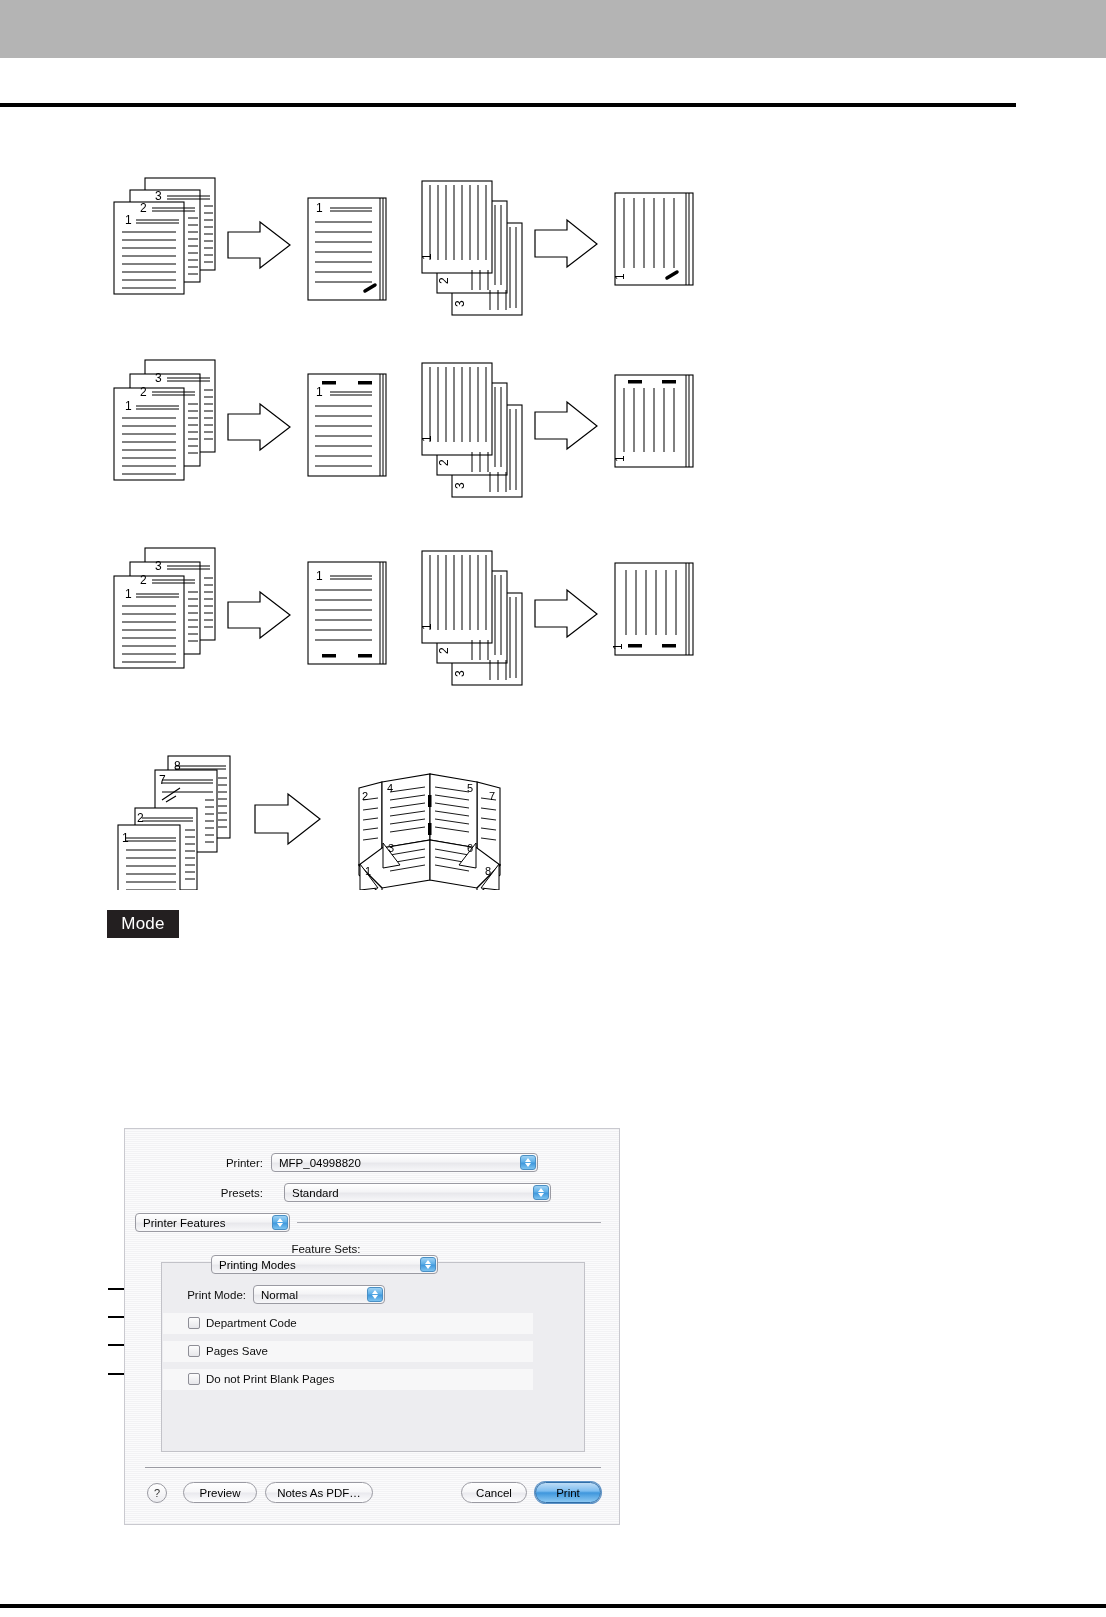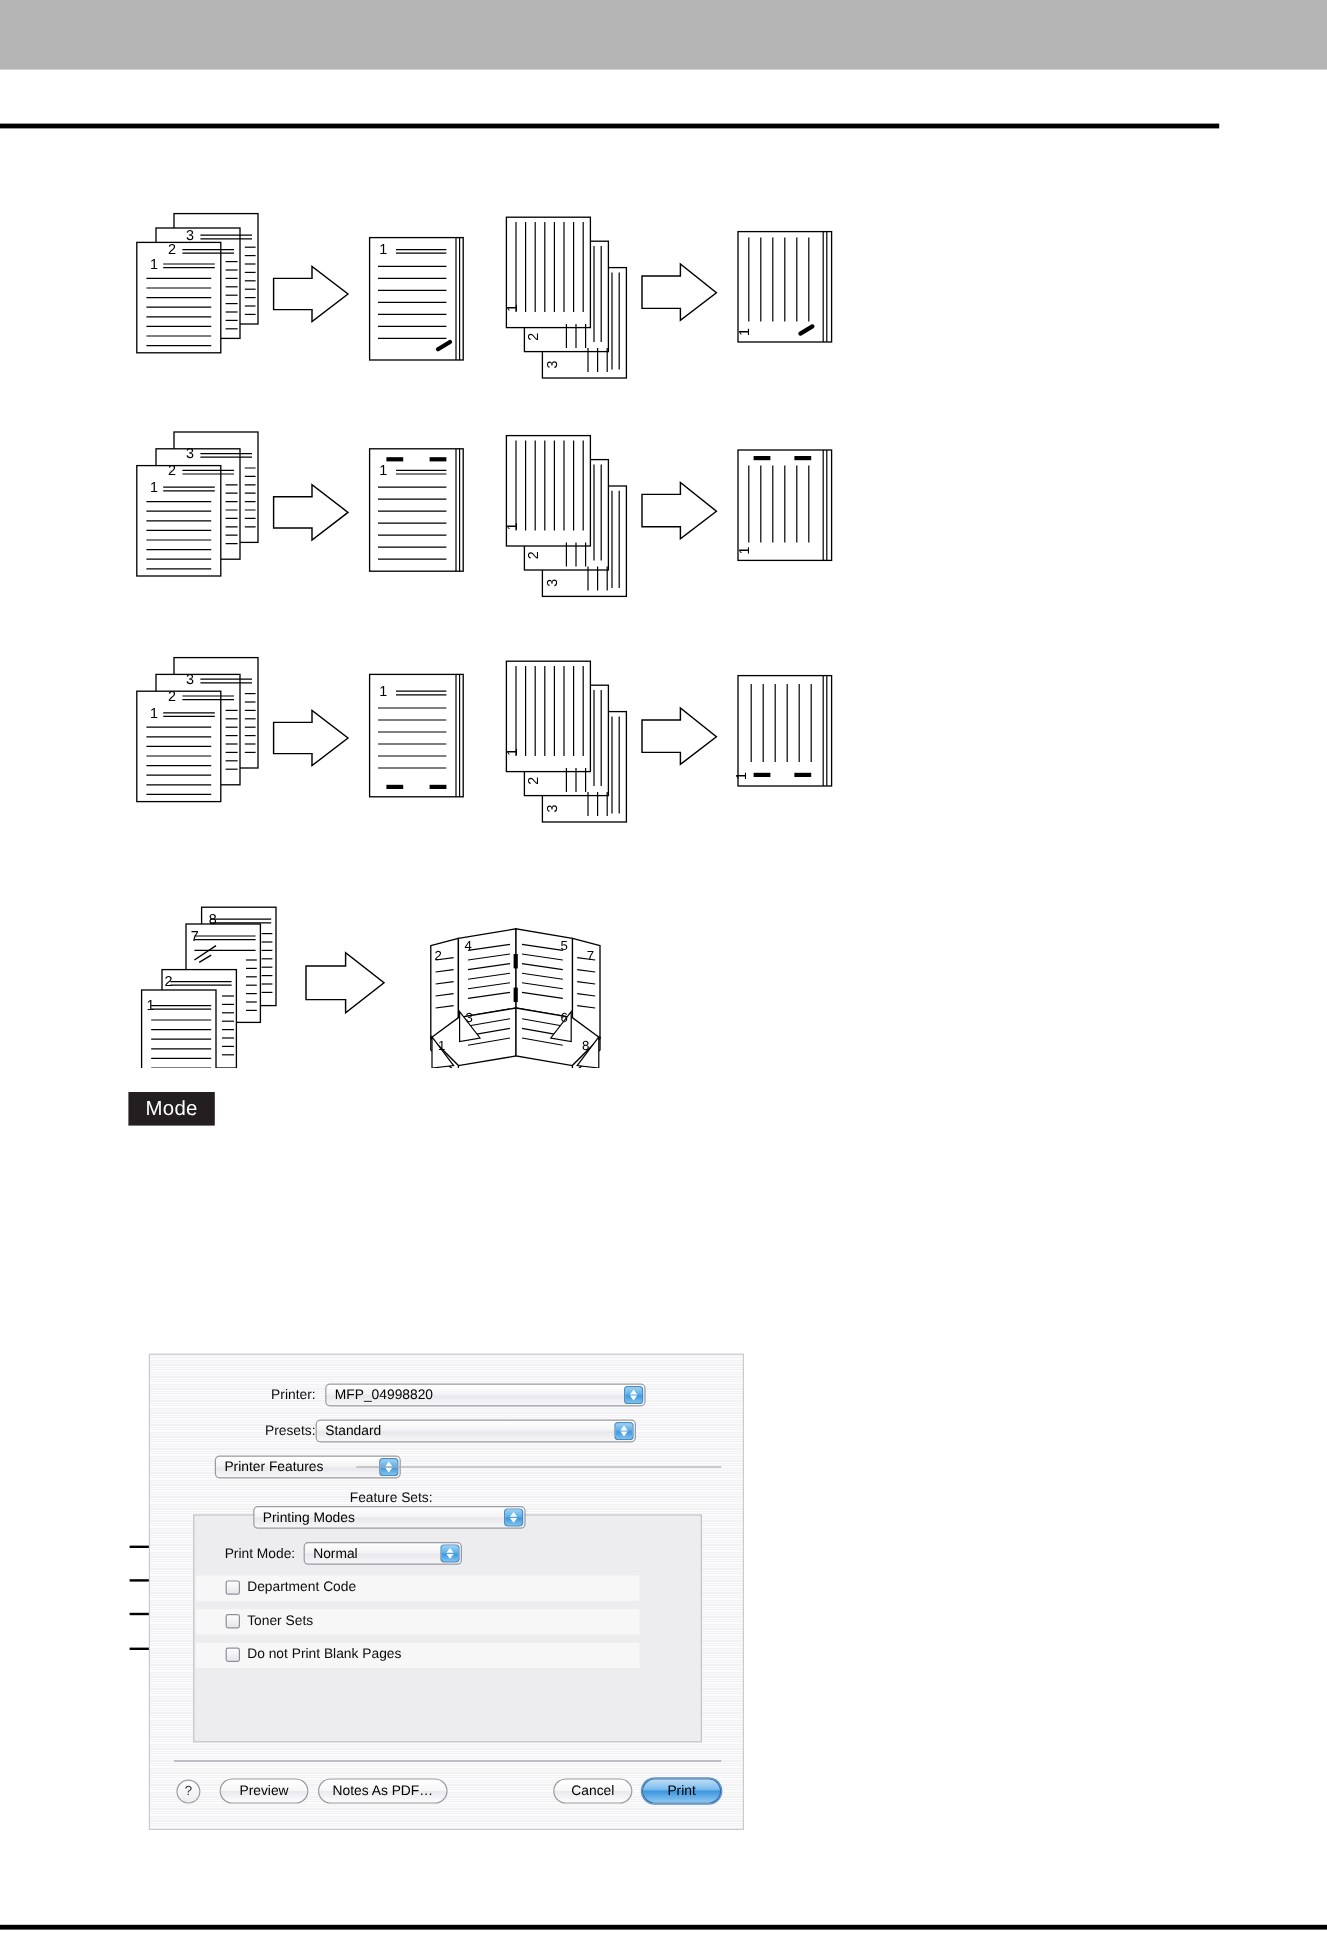--- a/index.html
+++ b/index.html
@@ -582,31 +582,31 @@
         <span class="val">MFP_04998820</span>
         <span class="arrows">
             <i class="up"></i>
             <i class="dn"></i>
           </span>
       </div>
     </div>
 
     <div class="row" style="left:78px;top:54px;">
       <div class="lbl" style="width:60px;">Presets:</div>
-      <div class="popup" style="width:267px;margin-left:0;">
+      <div class="popup" style="width:267px;margin-left:21px;">
         <span class="val">Standard</span>
         <span class="arrows">
             <i class="up"></i>
             <i class="dn"></i>
           </span>
       </div>
     </div>
 
     <div class="row" style="left:10px;top:84px;">
-      <div class="popup" style="width:155px;margin-left:44px;">
+      <div class="popup" style="width:155px;">
         <span class="val">Printer Features</span>
         <span class="arrows">
             <i class="up"></i>
             <i class="dn"></i>
           </span>
       </div>
     </div>
     <div class="hline" style="left:172px;top:93px;width:304px;"></div>
 
     <div class="row" style="left:78px;top:114px;z-index:3;flex-direction:column;">
@@ -635,21 +635,21 @@
             </span>
         </div>
       </div>
 
       <div class="cbrow" style="left:26px;top:54px;">
         <span class="cbox"></span>
         <span class="cblabel">Department Code</span>
       </div>
       <div class="cbrow" style="left:26px;top:82px;">
         <span class="cbox"></span>
-        <span class="cblabel">Toner Sets</span>
+        <span class="cblabel">Pages Save</span>
       </div>
       <div class="cbrow" style="left:26px;top:110px;">
         <span class="cbox"></span>
         <span class="cblabel">Do not Print Blank Pages</span>
       </div>
     </div>
 
     <div class="hr"></div>
 
     <div class="btnrow">

